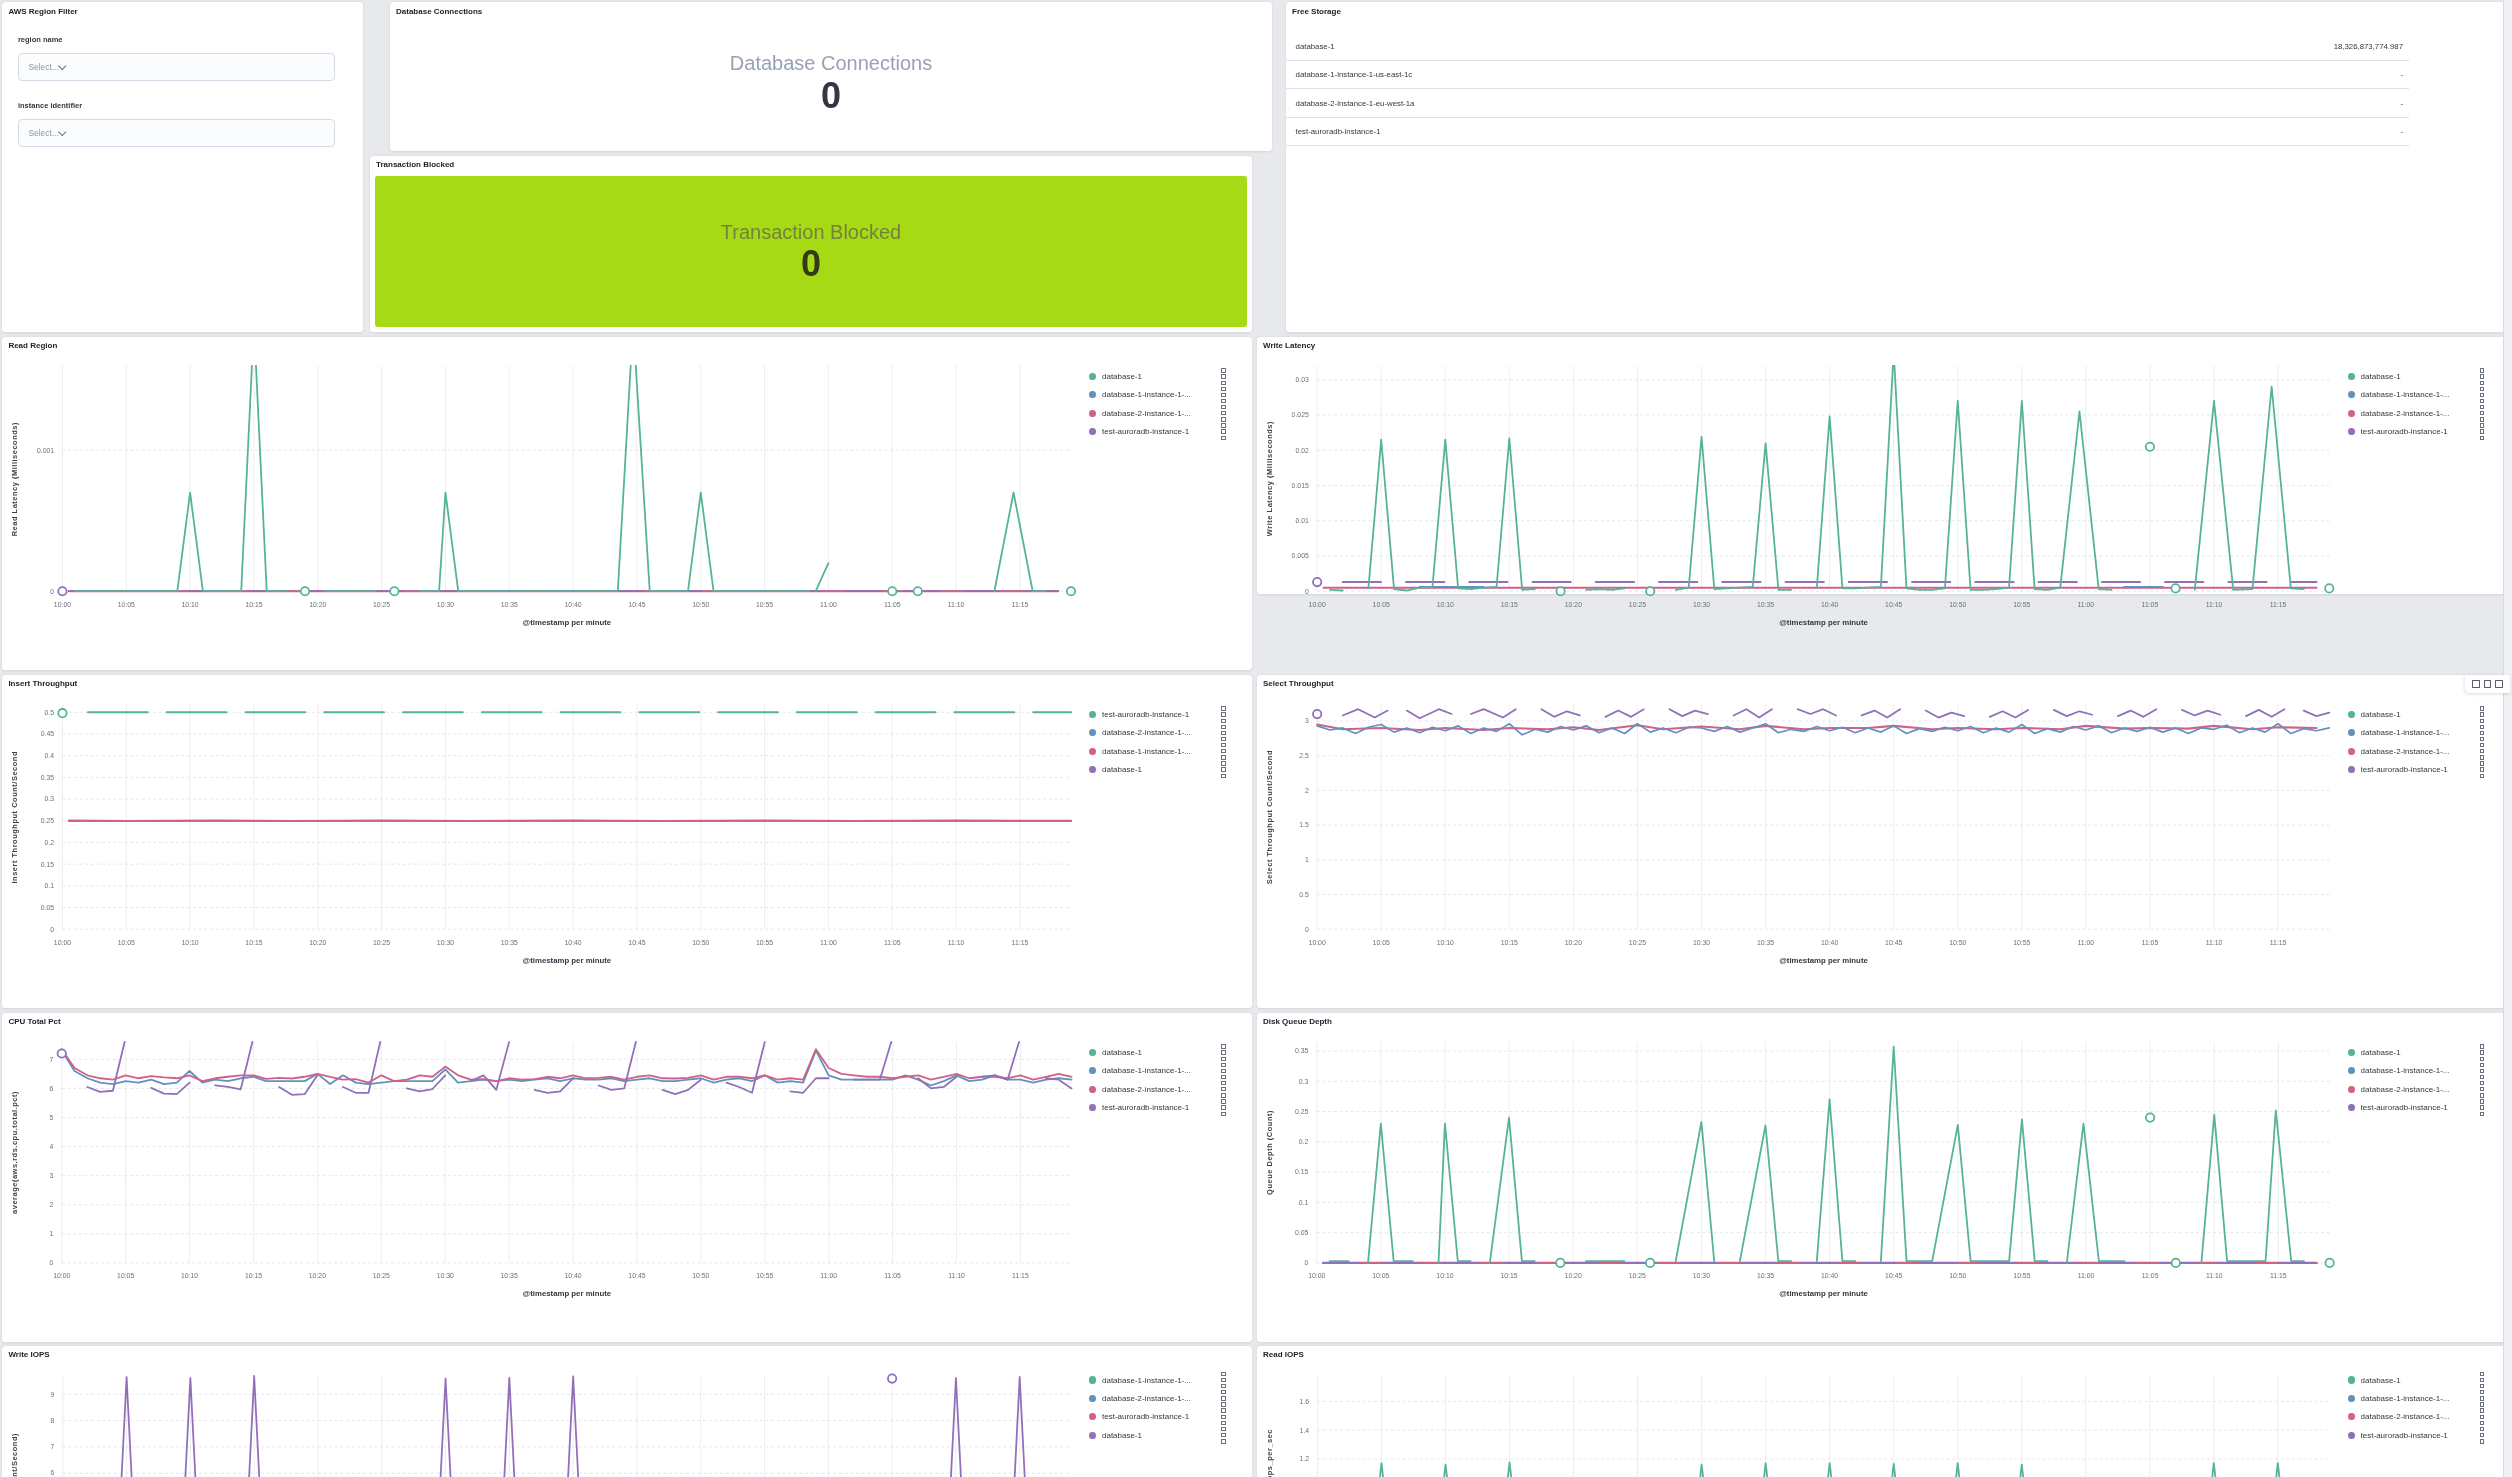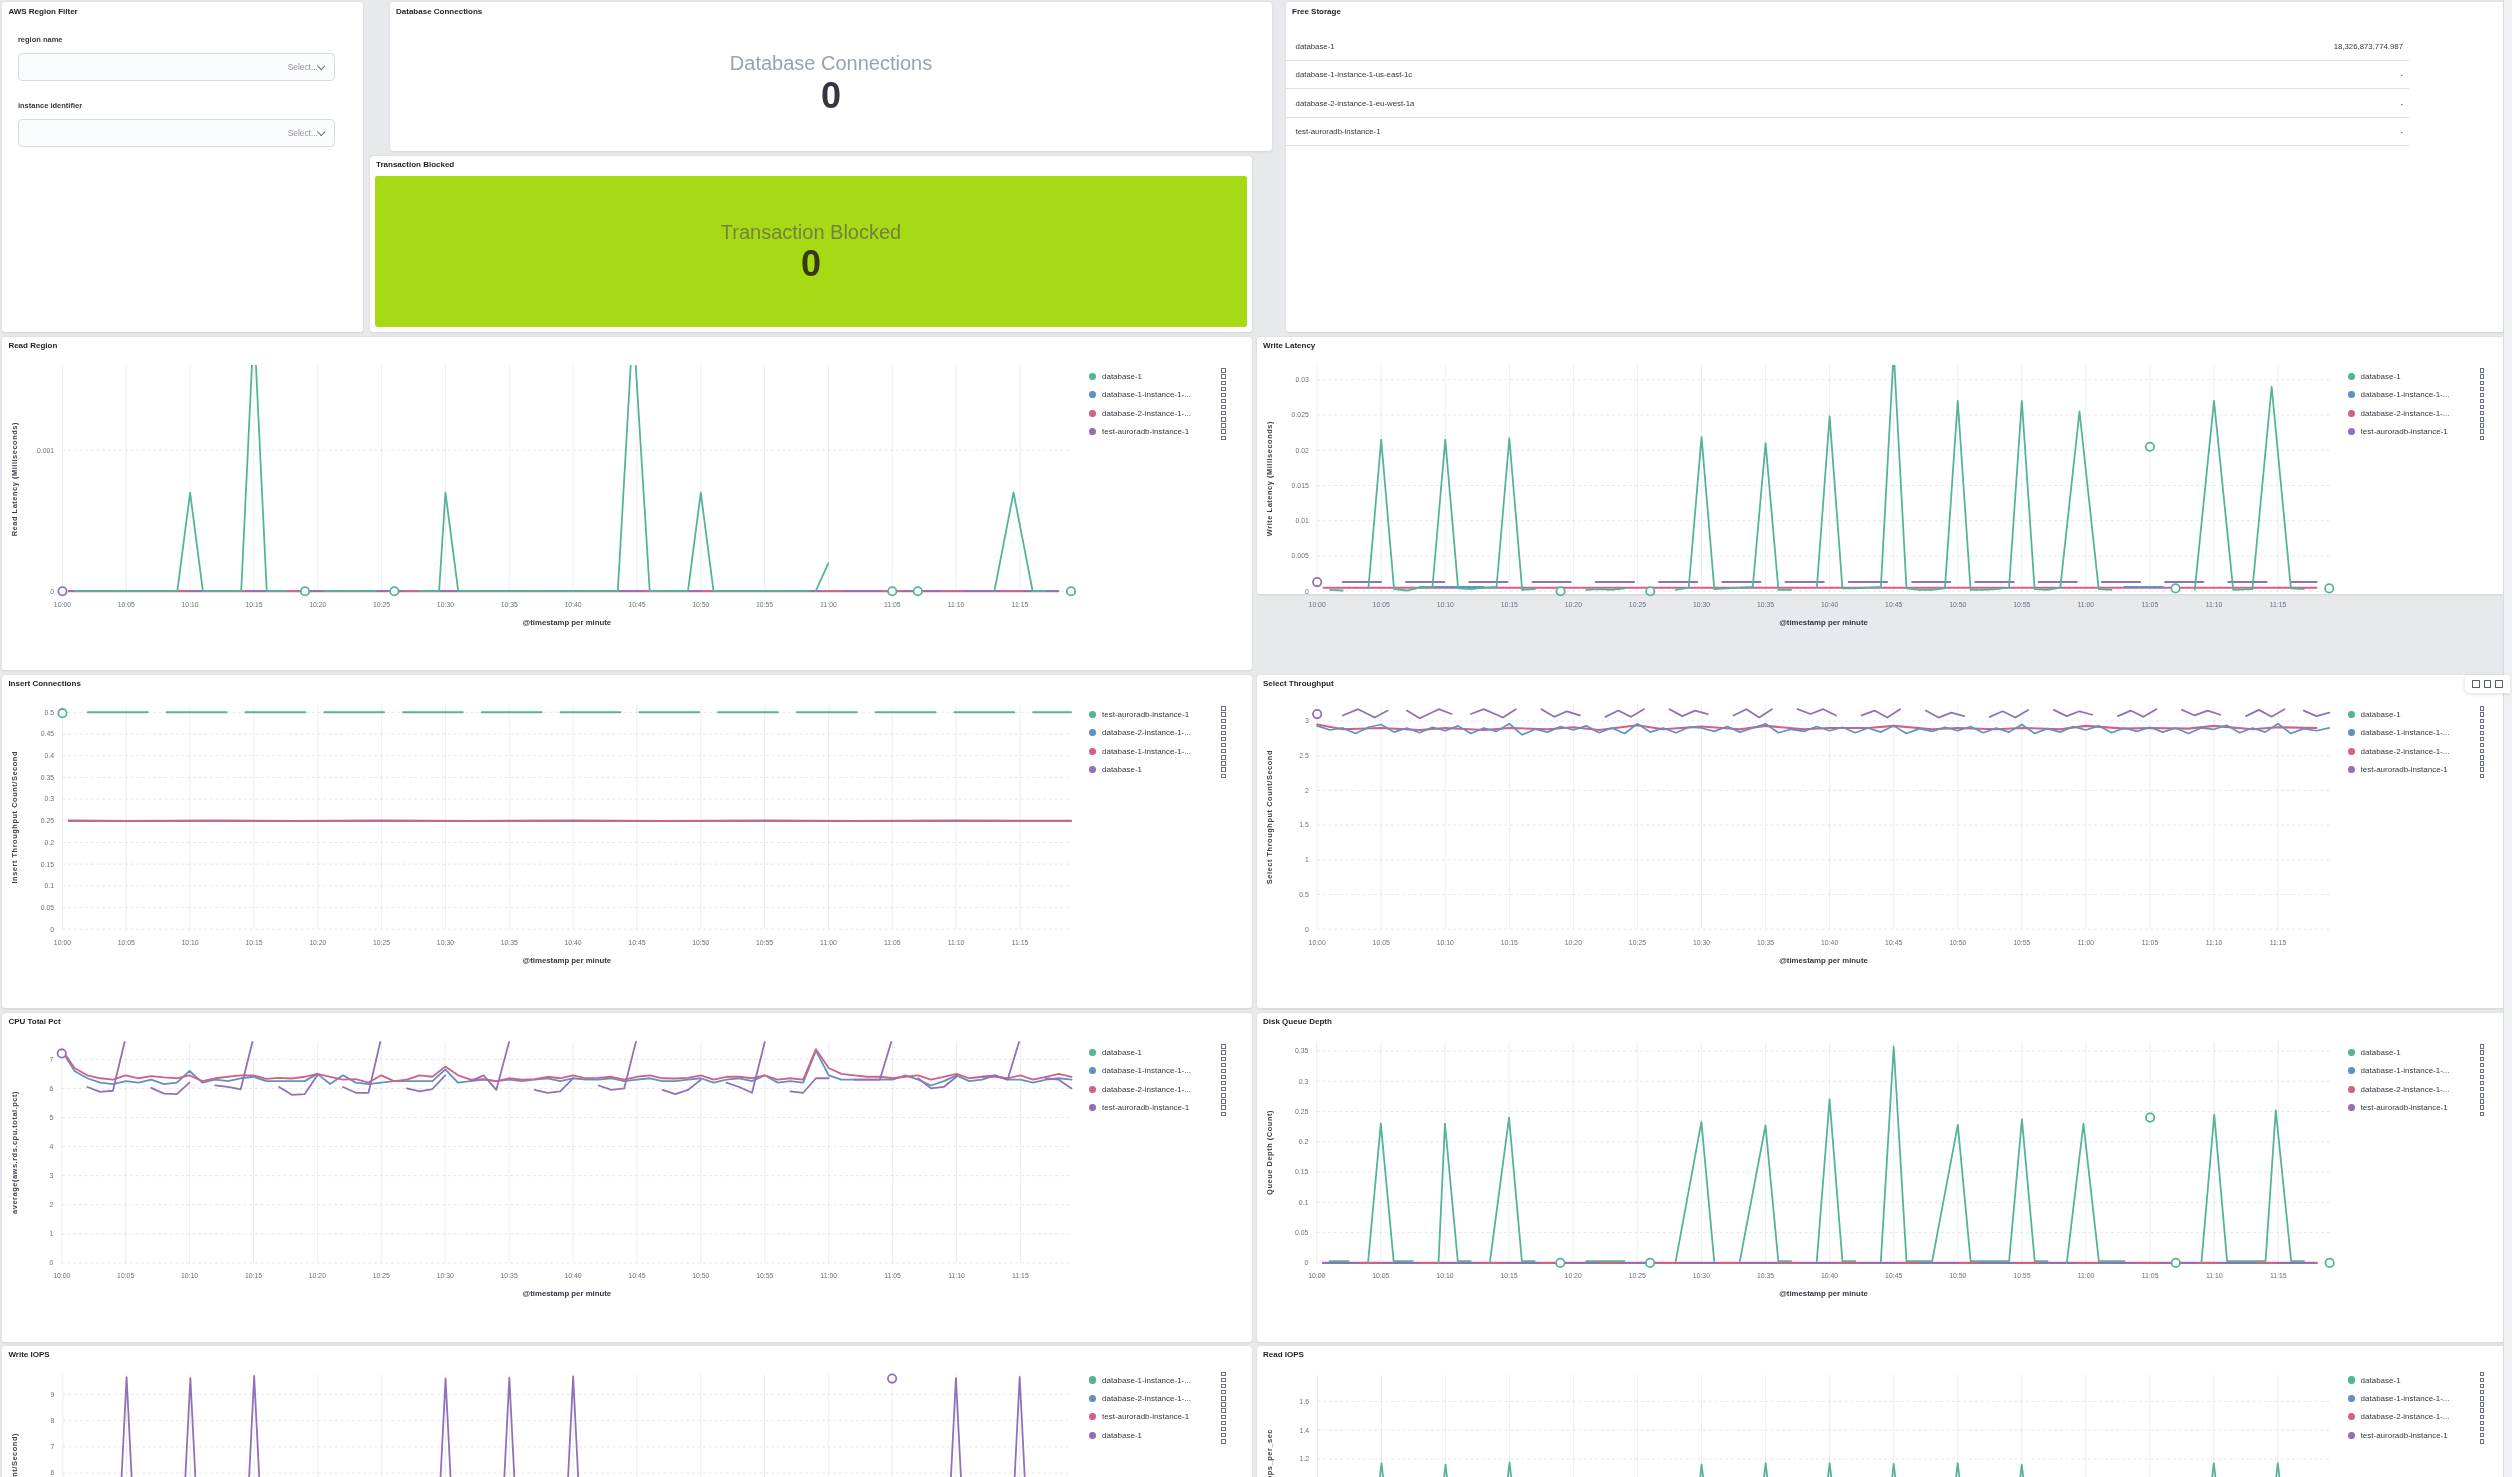--- a/index.html
+++ b/index.html
@@ -3,21 +3,21 @@
 <meta charset="utf-8">
 <style>
   html,body{margin:0;padding:0;}
   #app{position:relative;width:2512px;height:1478px;background:#e7e9ec;overflow:hidden;
        font-family:"Liberation Sans","DejaVu Sans",sans-serif;color:#343741;}
   .panel{position:absolute;background:#fff;border-radius:3.6px;box-shadow:0 0.6px 2.4px rgba(0,0,0,.09);}
   .ptitle{position:absolute;left:6px;top:4.2px;font-size:8px;font-weight:700;color:#1d1e24;white-space:nowrap;}
   
   .f-label{position:absolute;left:15.5px;font-size:7.5px;font-weight:700;color:#343741;}
   .select{position:absolute;left:15.5px;width:317px;height:27.5px;background:#fbfcfd;border:0.6px solid #d3dae6;
-          border-radius:4.2px;display:flex;align-items:center;justify-content:flex-end;padding:0 9.6px;box-sizing:border-box;}
+          border-radius:4.2px;display:flex;align-items:center;justify-content:flex-start;padding:0 9.6px;box-sizing:border-box;}
   .select .ph{font-size:8.4px;color:#8b93a6;}
   .chev{width:5.4px;height:5.4px;border-right:1.2px solid #69707d;border-bottom:1.2px solid #69707d;
         transform:rotate(45deg);margin-top:-2.4px;flex:none;}
   .chev.sm{width:3.6px;height:3.6px;border-width:0.9px;}
   
   .metric{position:absolute;display:flex;flex-direction:column;align-items:center;justify-content:center;gap:2.4px;}
   .m-label{font-size:20px;color:#98a2b3;}
   .m-value{font-size:36px;font-weight:700;color:#343741;line-height:1;}
   .greenbox{position:absolute;left:4.8px;right:4.8px;top:20.3px;bottom:4.8px;border-radius:2.4px;}
   
@@ -324,21 +324,21 @@
             <span class="kebab">
               <i></i>
               <i></i>
               <i></i>
             </span>
           </div>
         </div>
       </div>
   </div>
   <div class="panel" style="left:2.4px;top:675px;width:1250px;height:333px;">
-    <div class="ptitle">Insert Connections</div>
+    <div class="ptitle">Insert Throughput</div>
     <div class="chart">
         <svg width="1250" height="333" viewBox="0 0 2092 558">
           <defs>
             <clipPath id="cp-insert-throughput">
               <rect x="98" y="47" width="1696" height="383"></rect>
             </clipPath>
           </defs>
           <line x1="100" y1="48" x2="100" y2="426" stroke="#e9ecf1" stroke-width="1.5"></line>
           <line x1="206.9620253164557" y1="48" x2="206.9620253164557" y2="426" stroke="#e9ecf1" stroke-width="1.5"></line>
           <line x1="313.9240506329114" y1="48" x2="313.9240506329114" y2="426" stroke="#e9ecf1" stroke-width="1.5"></line>

